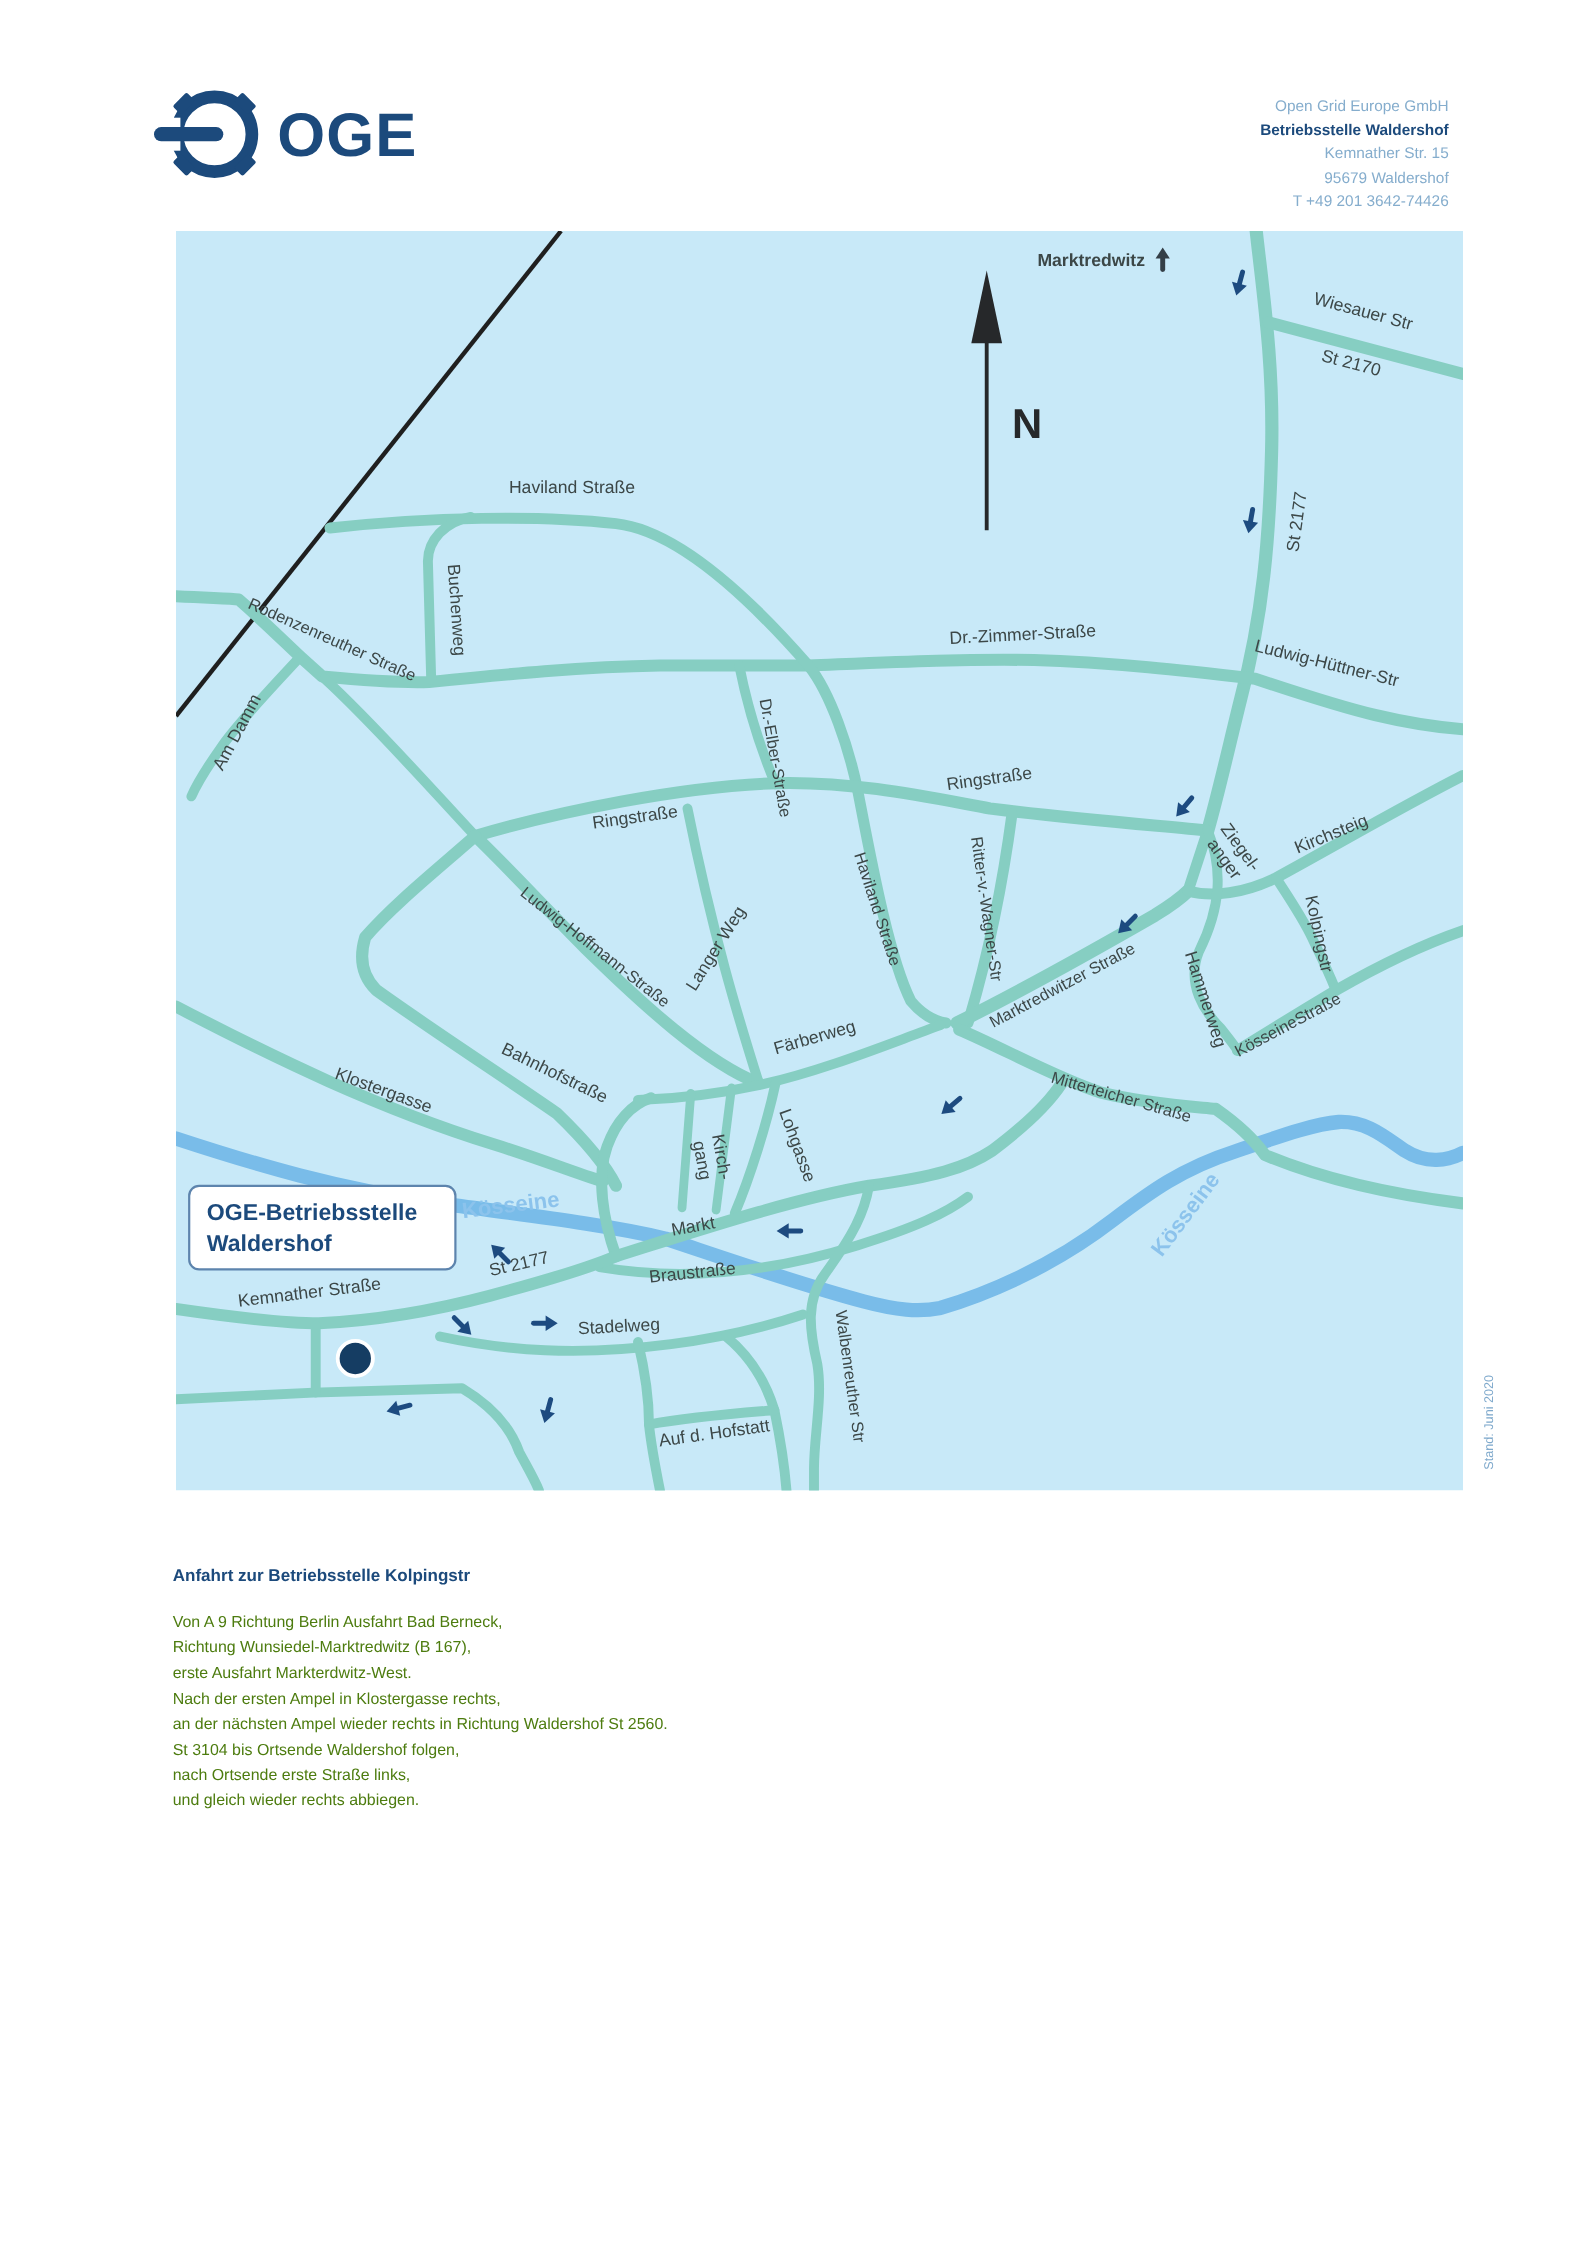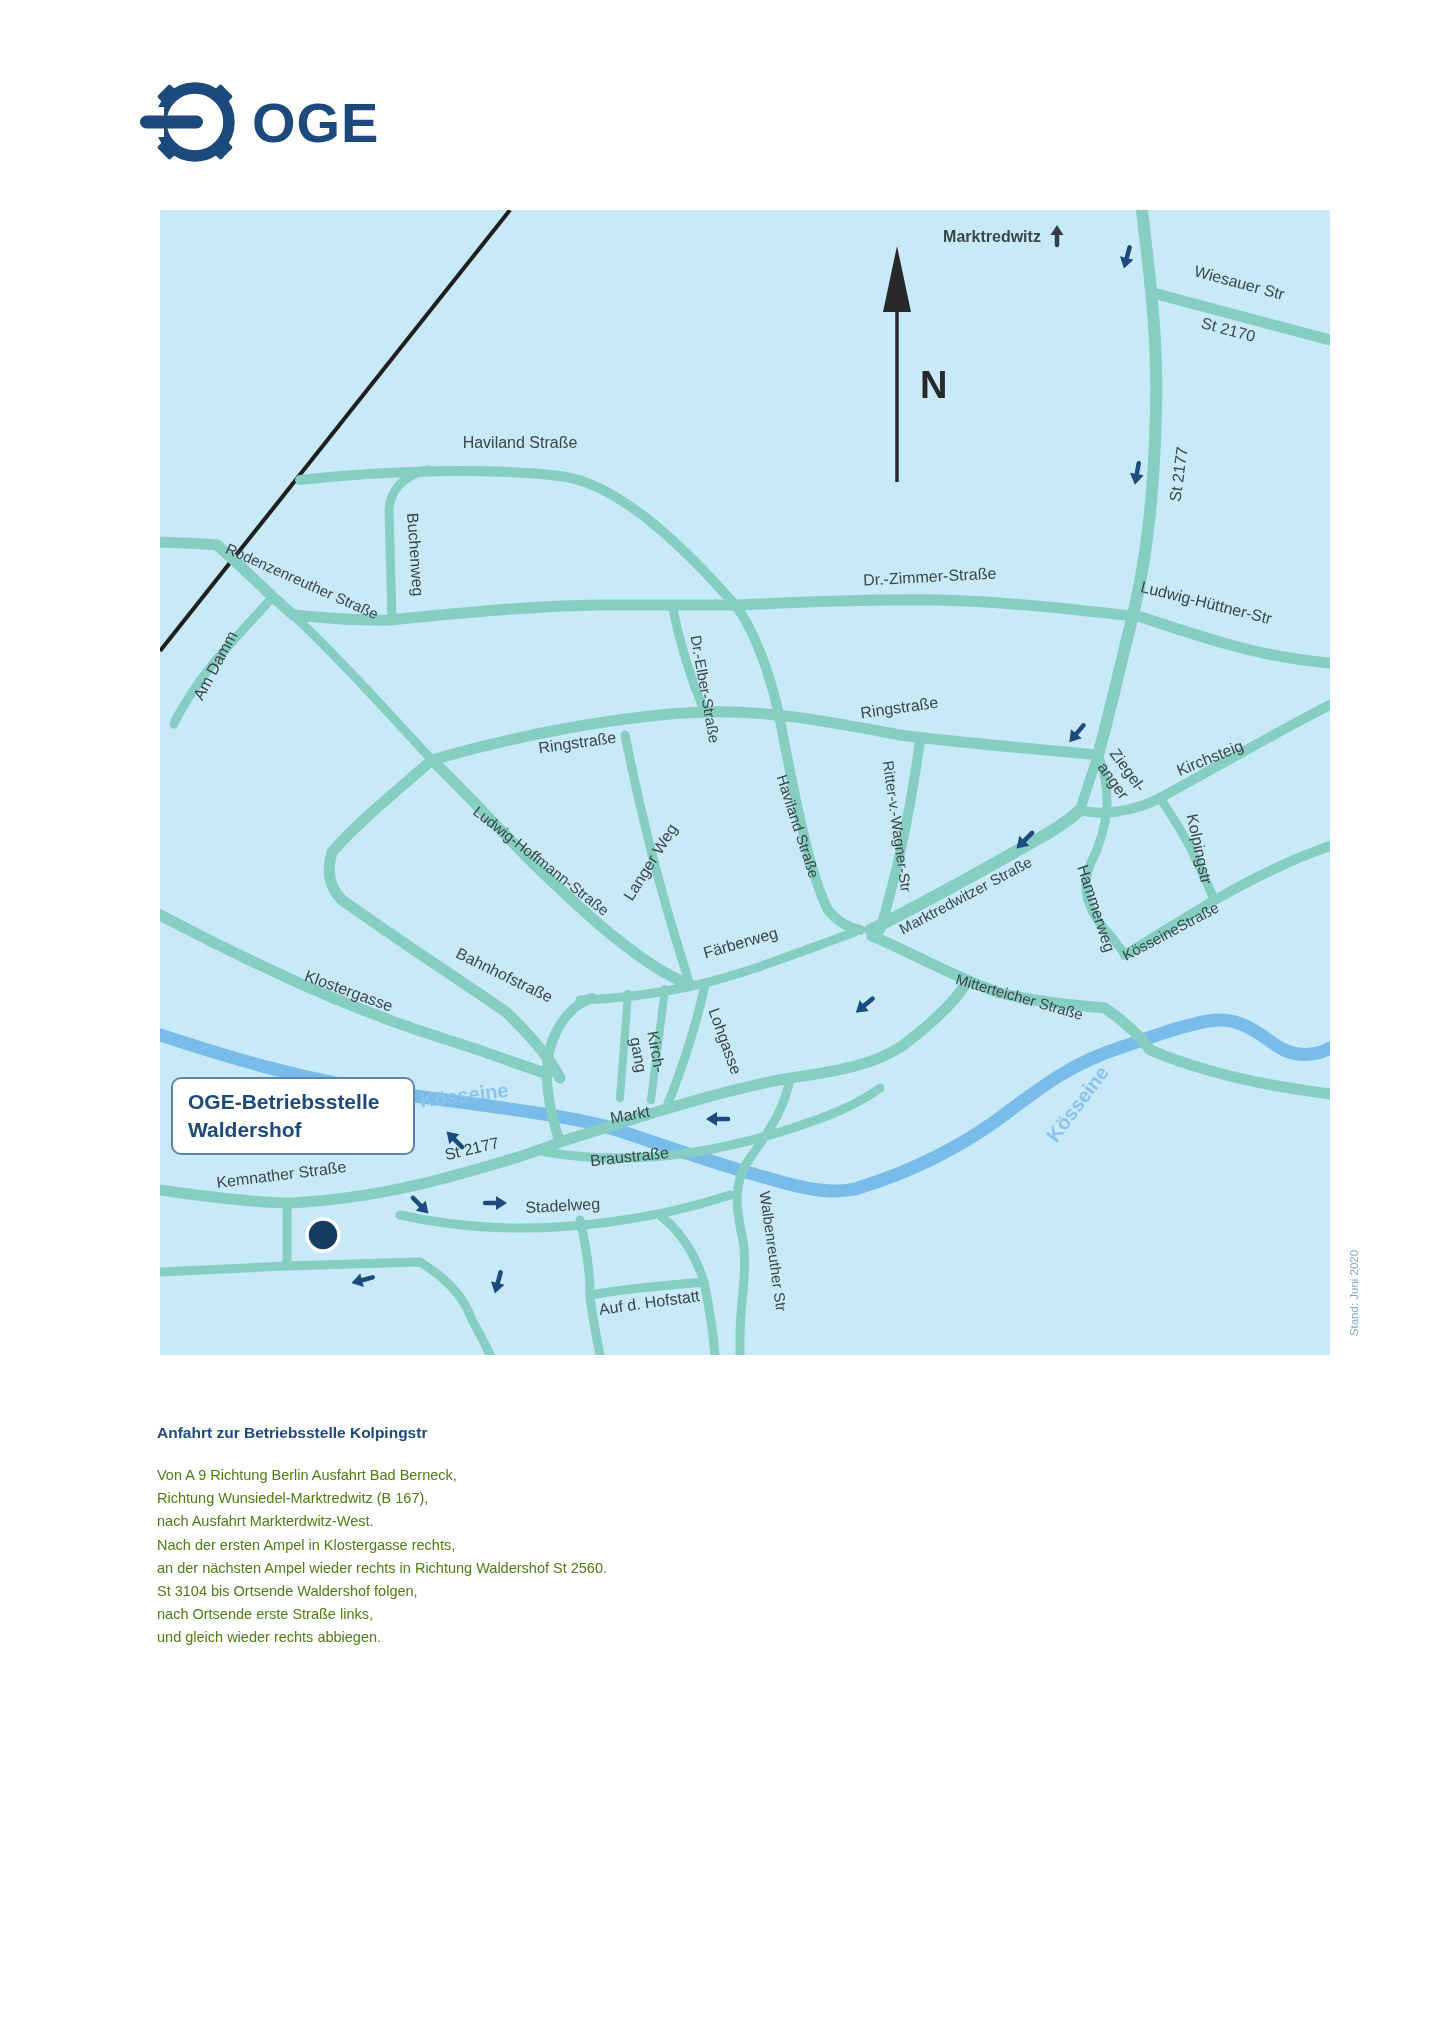--- a/index.html
+++ b/index.html
@@ -35,20 +35,27 @@
         <rect x="-9" y="-45" width="18" height="11" rx="2" transform="translate(55,44) rotate(315)"></rect>
       </g>
 
       <rect x="8" y="29" width="16" height="30" fill="#ffffff" stroke="none"></rect>
 
       <rect x="0" y="37.5" width="63" height="13" rx="6.5" fill="#1c4a7c" stroke="none"></rect>
     </g>
     <text x="112" y="64" font-size="56" font-weight="bold" fill="#1c4a7c" letter-spacing="1">OGE</text>
   </svg>
 
+  <div class="address">
+    <div>Open Grid Europe GmbH</div>
+    <div class="bold">Betriebsstelle Waldershof</div>
+    <div>Kemnather Str. 15</div>
+    <div>95679 Waldershof</div>
+    <div>T +49 201 3642-74426</div>
+  </div>
 
   <div class="mapwrap">
   <svg width="1170" height="1145" viewBox="0 0 1170 1145">
     <defs>
       <g id="arw">
         <path d="M0,-10 L0,5" stroke="#1d4b80" stroke-width="4.5" stroke-linecap="round" fill="none"></path>
         <path d="M-7,1 L0,12 L7,1 Z" fill="#1d4b80"></path>
       </g>
     </defs>
 
@@ -176,21 +183,21 @@
       <text x="28" y="927" font-size="21" font-weight="bold" fill="#1c4a7c">Waldershof</text>
     </g>
     <circle cx="163" cy="1025" r="16" fill="#153d63" stroke="#ffffff" stroke-width="3.5"></circle>
   </svg>
   </div>
 
   <div class="dirtitle">Anfahrt zur Betriebsstelle Kolpingstr</div>
   <div class="dirbody">
     <div>Von A 9 Richtung Berlin Ausfahrt Bad Berneck,</div>
     <div>Richtung Wunsiedel-Marktredwitz (B 167),</div>
-    <div>nach Ausfahrt Markterdwitz-West.</div>
+    <div>erste Ausfahrt Markterdwitz-West.</div>
     <div>Nach der ersten Ampel in Klostergasse rechts,</div>
     <div>an der nächsten Ampel wieder rechts in Richtung Waldershof St 2560.</div>
     <div>St 3104 bis Ortsende Waldershof folgen,</div>
     <div>nach Ortsende erste Straße links,</div>
     <div>und gleich wieder rechts abbiegen.</div>
   </div>
 
   <div class="stand">Stand: Juni 2020</div>
 
 </div>

